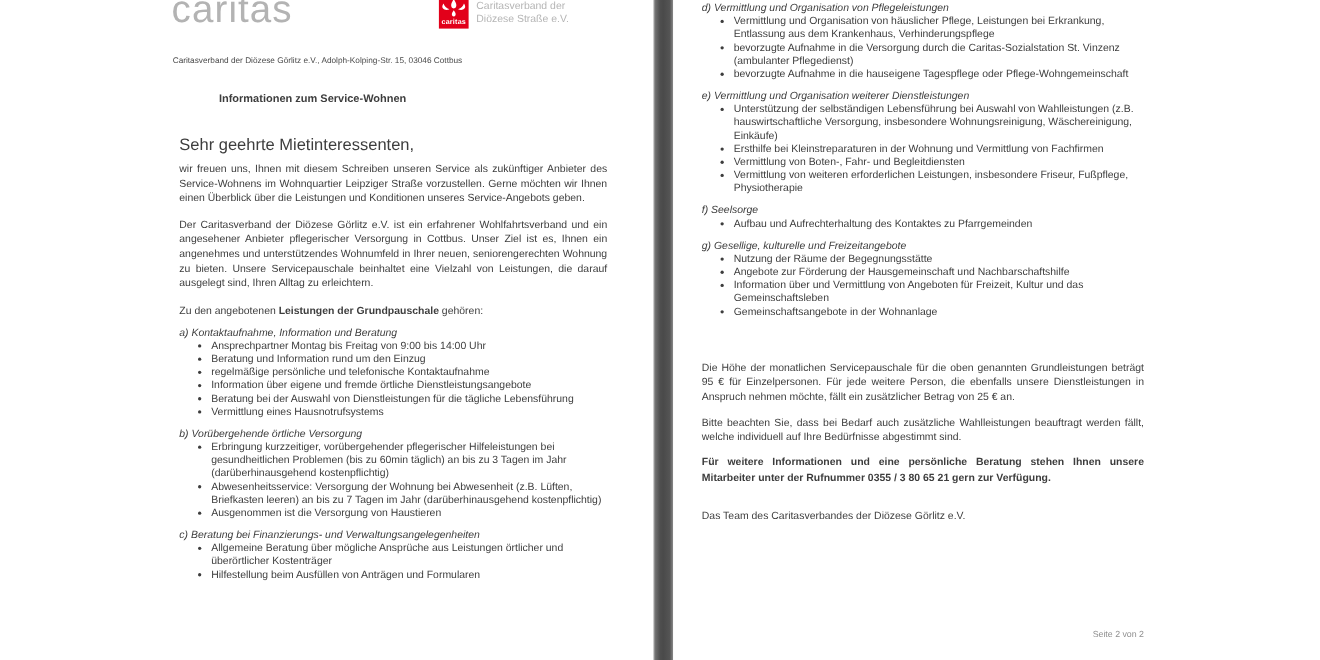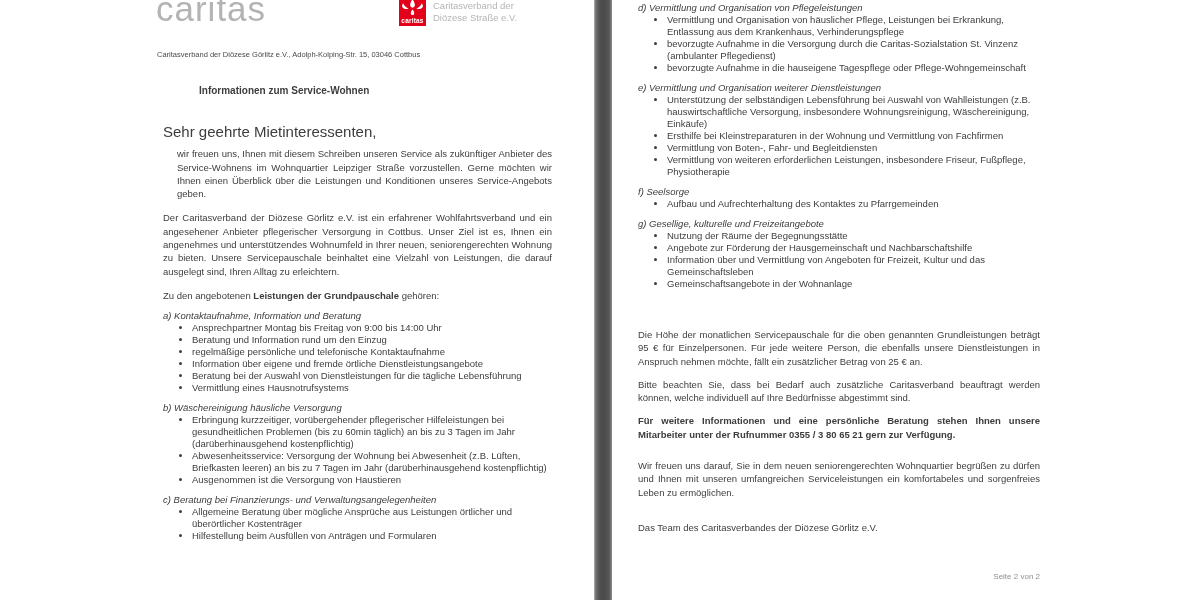--- a/index.html
+++ b/index.html
@@ -39,21 +39,21 @@
   .sender { position: absolute; left: 157px; top: 50px; font-size: 7.5px; color: #4a4a4a; }
 
   
   .content1 { position: absolute; left: 163px; top: 84px; width: 389px; }
   .content2a { position: absolute; left: 26px; top: 2px; width: 402px; }
   .content2b { position: absolute; left: 26px; top: 318px; width: 402px; }
 
   .title { font-size: 10px; font-weight: bold; line-height: 13px; padding-left: 36px; }
   .salutation { margin-top: 28px; font-size: 15px; line-height: 13.3px; }
   .para { margin-top: 11px; font-size: 9.5px; line-height: 13.3px; text-align: justify; }
-  .para.first { margin-top: 9px; margin-left: 14px; }
+  .para.first { margin-top: 9px; }
   .para.bold { font-weight: bold; }
   .intro { margin-top: 11px; font-size: 9.5px; line-height: 13.3px; }
   .intro b { font-weight: bold; }
 
   .section { margin-top: 8px; }
   .sec-heading { font-style: italic; font-size: 9.5px; line-height: 12px; }
   ul.bullets { margin: 0; padding: 0 0 0 29px; list-style: disc outside; }
   ul.bullets li { font-size: 9.5px; line-height: 12px; }
 
   .subheading { font-size: 10px; font-weight: bold; line-height: 13px; }
@@ -106,21 +106,21 @@
         <li>Ansprechpartner Montag bis Freitag von 9:00 bis 14:00 Uhr</li>
             <li>Beratung und Information rund um den Einzug</li>
             <li>regelmäßige persönliche und telefonische Kontaktaufnahme</li>
             <li>Information über eigene und fremde örtliche Dienstleistungsangebote</li>
             <li>Beratung bei der Auswahl von Dienstleistungen für die tägliche Lebensführung</li>
             <li>Vermittlung eines Hausnotrufsystems</li>
           </ul>
       </div>
 
       <div class="section">
-        <div class="sec-heading">b) Wäschereinigung häusliche Versorgung</div>
+        <div class="sec-heading">b) Vorübergehende örtliche Versorgung</div>
         <ul class="bullets">
 
         <li>Erbringung kurzzeitiger, vorübergehender pflegerischer Hilfeleistungen bei gesundheitlichen Problemen (bis zu 60min täglich) an bis zu 3 Tagen im Jahr (darüberhinausgehend kostenpflichtig)</li>
             <li>Abwesenheitsservice: Versorgung der Wohnung bei Abwesenheit (z.B. Lüften, Briefkasten leeren) an bis zu 7 Tagen im Jahr (darüberhinausgehend kostenpflichtig)</li>
             <li>Ausgenommen ist die Versorgung von Haustieren</li>
           </ul>
       </div>
 
       <div class="section">
         <div class="sec-heading">c) Beratung bei Finanzierungs- und Verwaltungsangelegenheiten</div>
@@ -174,22 +174,21 @@
         <li>Nutzung der Räume der Begegnungsstätte</li>
             <li>Angebote zur Förderung der Hausgemeinschaft und Nachbarschaftshilfe</li>
             <li>Information über und Vermittlung von Angeboten für Freizeit, Kultur und das Gemeinschaftsleben</li>
             <li>Gemeinschaftsangebote in der Wohnanlage</li>
           </ul>
       </div>
     </div>
 
     <div class="content2b">
       <div class="para">Die Höhe der monatlichen Servicepauschale für die oben genannten Grundleistungen beträgt 95 € für Einzelpersonen. Für jede weitere Person, die ebenfalls unsere Dienstleistungen in Anspruch nehmen möchte, fällt ein zusätzlicher Betrag von 25 € an.</div>
-      <div class="para">Bitte beachten Sie, dass bei Bedarf auch zusätzliche Caritasverband beauftragt werden können, welche individuell auf Ihre Bedürfnisse abgestimmt sind.</div>
+      <div class="para">Bitte beachten Sie, dass bei Bedarf auch zusätzliche Wahlleistungen beauftragt werden fällt, welche individuell auf Ihre Bedürfnisse abgestimmt sind.</div>
       <div class="para bold">Für weitere Informationen und eine persönliche Beratung stehen Ihnen unsere Mitarbeiter unter der Rufnummer 0355 / 3 80 65 21 gern zur Verfügung.</div>
-      <div class="para spaced">Wir freuen uns darauf, Sie in dem neuen seniorengerechten Wohnquartier begrüßen zu dürfen und Ihnen mit unseren umfangreichen Serviceleistungen ein komfortabeles und sorgenfreies Leben zu ermöglichen.</div>
       <div class="closing">Das Team des Caritasverbandes der Diözese Görlitz e.V.</div>
     </div>
 
     <div class="footer">Seite 2 von 2</div>
   </div>
 
 </div>
 
 </body></html>

